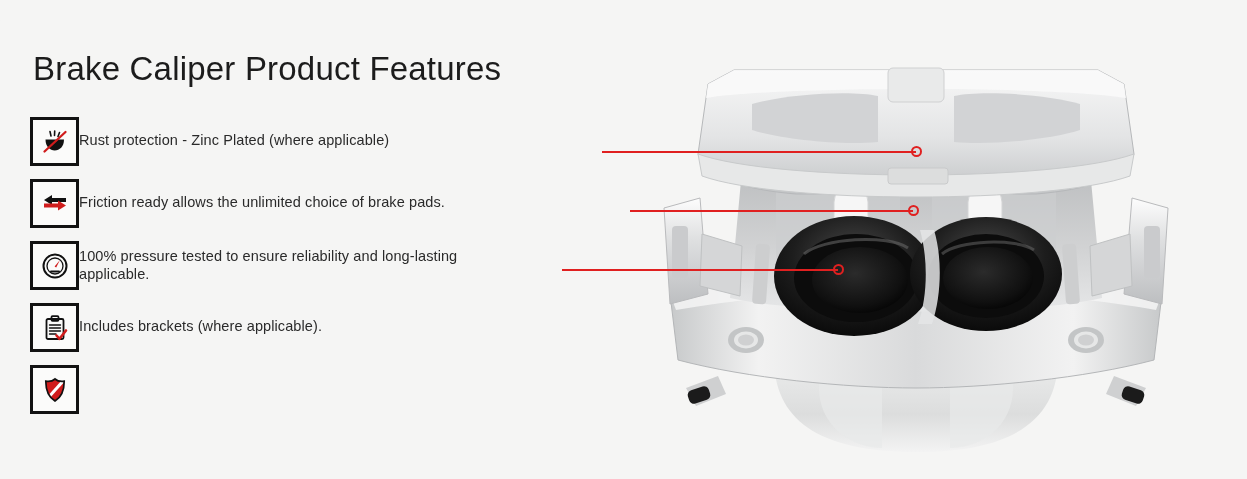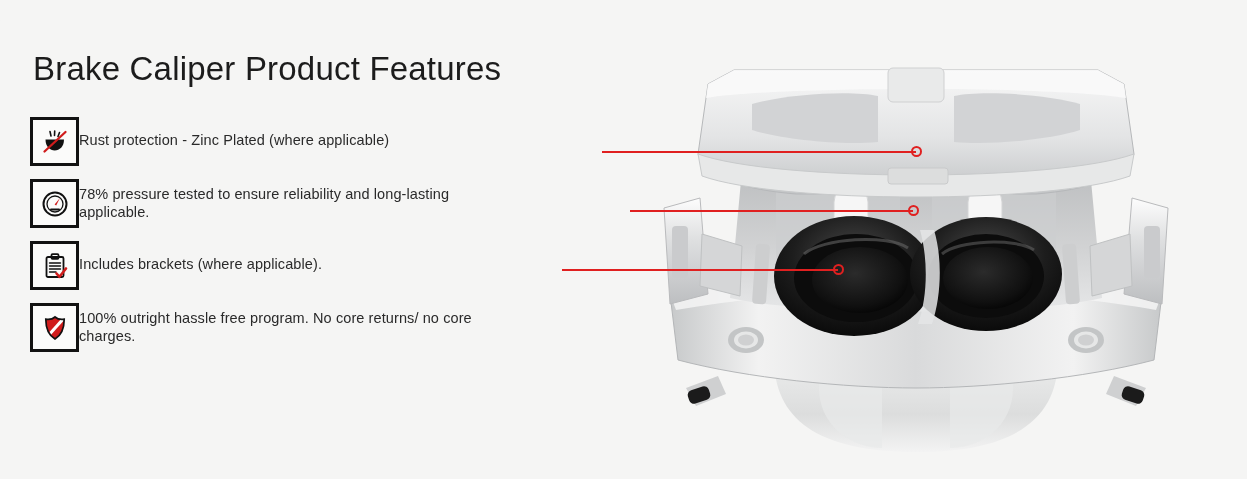--- a/index.html
+++ b/index.html
@@ -153,34 +153,45 @@
                 <line x1="18" y1="9.5" x2="19.5" y2="5.5"></line>
               </g>
               <path d="M5.5 12.5 L24 12.5 C24 19.5 19.6 23.5 14.7 23.5 C9.9 23.5 5.5 19.5 5.5 12.5 Z" fill="#111"></path>
               <line x1="4.5" y1="24.5" x2="25.5" y2="5" stroke="#d01c1c" stroke-width="2.3" stroke-linecap="round"></line>
             </svg>
           </span>
         </div>
         <div class="feature-text">Rust protection - Zinc Plated (where applicable)</div>
       </div>
 
+      <div class="feature-row">
+        <div class="feature-icon-box">
+          <span>
+            <svg width="30" height="30" viewBox="0 0 30 30">
+              <path d="M12 6 L4 11 L12 16 L12 13 L26 13 L26 9 L12 9 Z" fill="#111"></path>
+              <path d="M18 14.5 L4 14.5 L4 18.5 L18 18.5 L18 21.5 L26 16.5 L18 11.5 Z" fill="#d01c1c"></path>
+            </svg>
+          </span>
+        </div>
+        <div class="feature-text">Friction ready allows the unlimited choice of brake pads.</div>
+      </div>
 
       <div class="feature-row two-line">
         <div class="feature-icon-box">
           <span>
             <svg width="30" height="30" viewBox="0 0 30 30">
               <circle cx="15" cy="15" r="11.5" fill="none" stroke="#111" stroke-width="2"></circle>
               <circle cx="15" cy="15" r="8" fill="none" stroke="#111" stroke-width="1.3"></circle>
               <path d="M19.8 9.2 L14.6 15.4 L16.2 16.6 Z" fill="#d01c1c"></path>
               <rect x="10" y="19.4" width="10" height="2.2" rx="1" fill="#111"></rect>
             </svg>
           </span>
         </div>
         <div class="feature-text">
-          <span>78% pressure tested to ensure reliability and long-lasting</span><br>
+          <span>100% pressure tested to ensure reliability and long-lasting</span><br>
           <span>applicable.</span>
         </div>
       </div>
 
       <div class="feature-row">
         <div class="feature-icon-box">
           <span>
             <svg width="30" height="30" viewBox="0 0 30 30">
               <rect x="6.5" y="6" width="17" height="20" rx="1.5" fill="none" stroke="#111" stroke-width="1.8"></rect>
               <rect x="11.5" y="3.2" width="7" height="4.6" rx="1" fill="none" stroke="#111" stroke-width="1.8"></rect>
@@ -206,24 +217,20 @@
                   <path d="M15 4 C12.5 6.2 8.5 6.6 5.8 6.2 C5.8 15 7.6 21.5 15 26 C22.4 21.5 24.2 15 24.2 6.2 C21.5 6.6 17.5 6.2 15 4 Z"></path>
                 </clipPath>
               </defs>
               <path d="M15 4 C12.5 6.2 8.5 6.6 5.8 6.2 C5.8 15 7.6 21.5 15 26 C22.4 21.5 24.2 15 24.2 6.2 C21.5 6.6 17.5 6.2 15 4 Z" fill="#d01c1c"></path>
               <g clip-path="url(#shieldClip)">
                 <line x1="7" y1="24" x2="24" y2="5" stroke="#ffffff" stroke-width="3"></line>
               </g>
               <path d="M15 4 C12.5 6.2 8.5 6.6 5.8 6.2 C5.8 15 7.6 21.5 15 26 C22.4 21.5 24.2 15 24.2 6.2 C21.5 6.6 17.5 6.2 15 4 Z" fill="none" stroke="#111" stroke-width="1.7"></path>
             </svg>
           </span>
-        </div>
-        <div class="feature-text">
-          <span>100% outright hassle free program. No core returns/ no core</span><br>
-          <span>charges.</span>
         </div>
       </div>
 
     </div>
   </div>
 
   <div class="product-area">
 
     <div class="caliper-wrap">
       <svg class="caliper-svg" viewBox="0 0 520 400">

